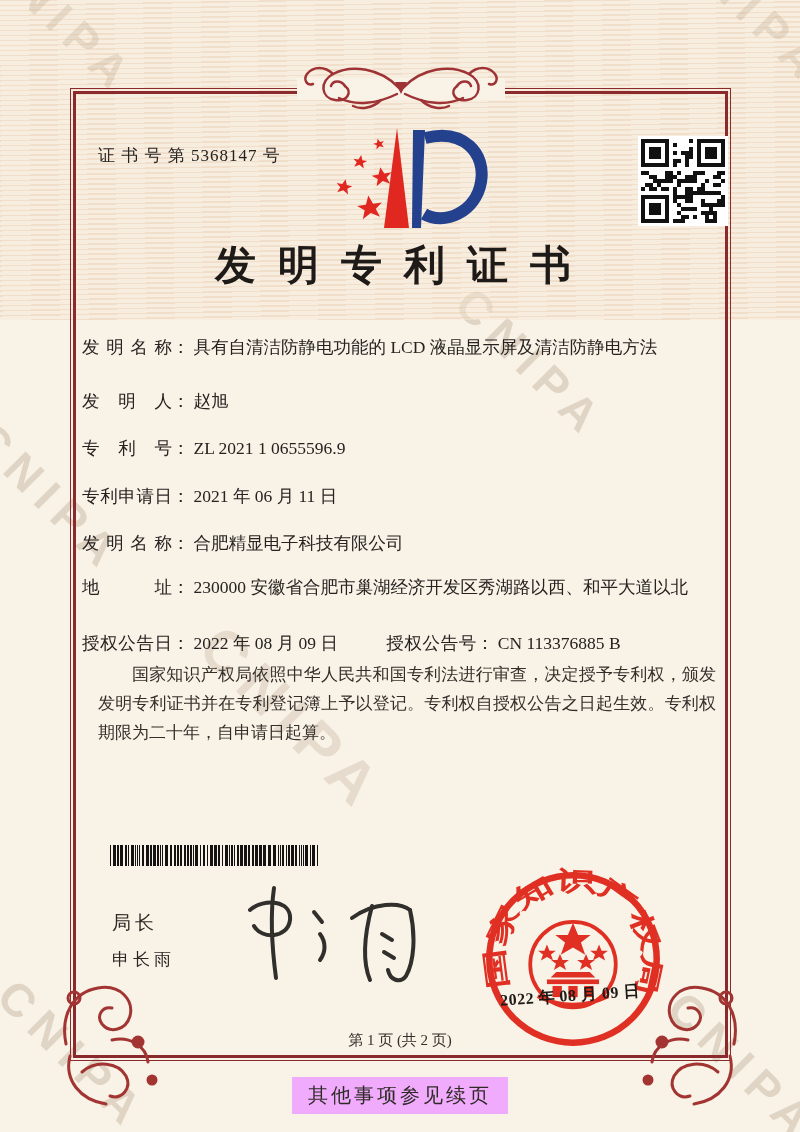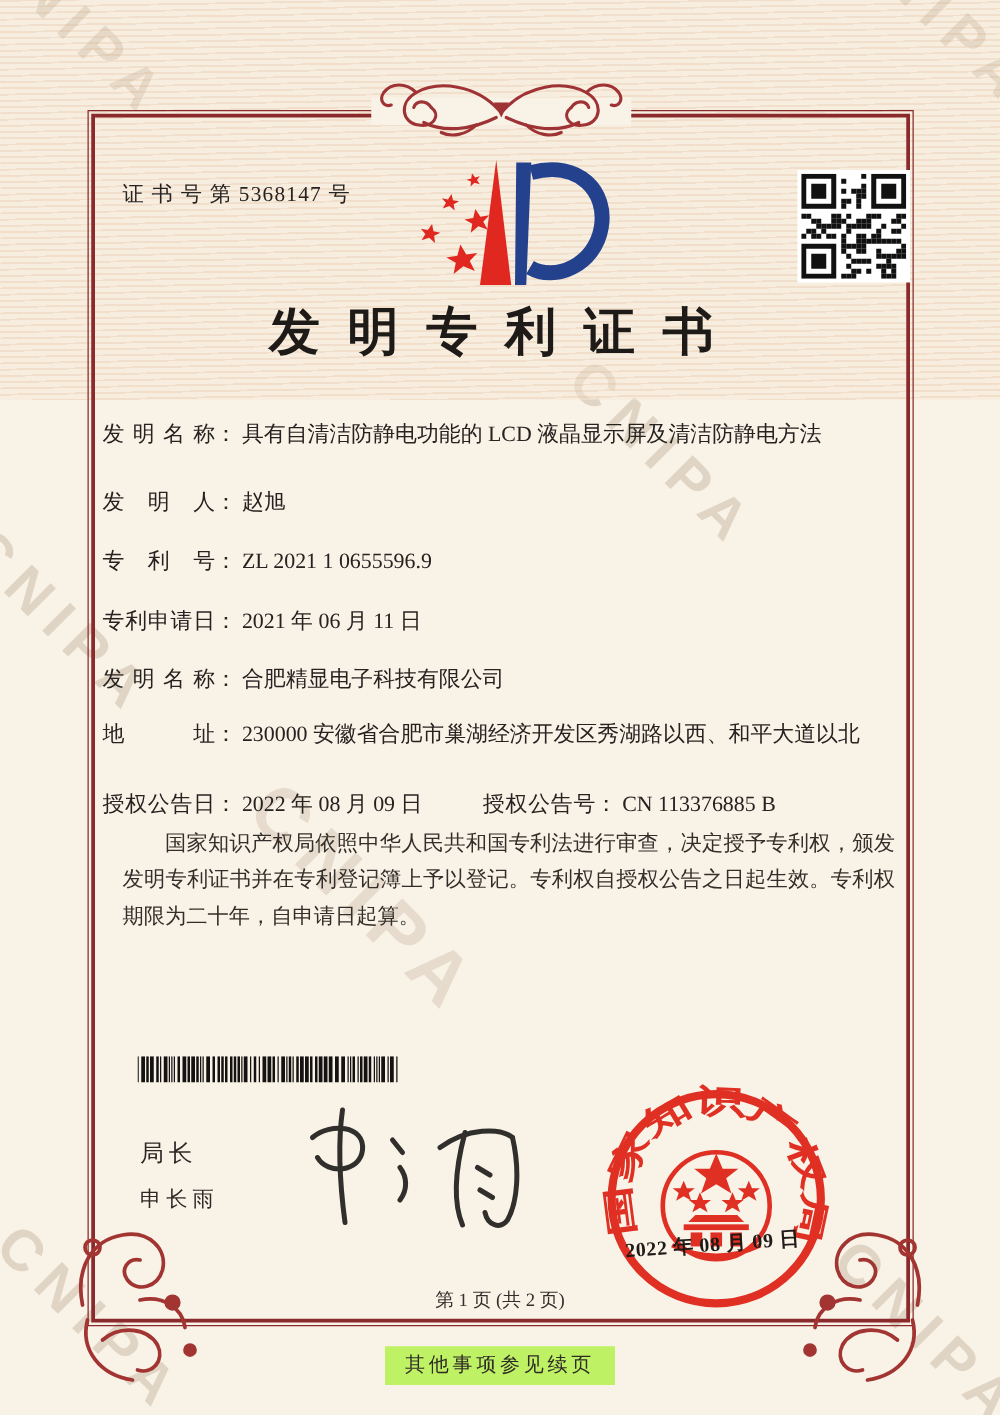--- a/index.html
+++ b/index.html
@@ -32,22 +32,22 @@
   .barcode{left:110px;top:845px;width:212px;height:21px;}
   .officer-title{left:112px;top:910px;font-family:"Liberation Sans","DejaVu Sans",sans-serif;
                  font-size:19px;letter-spacing:4px;font-weight:500;color:#2c2825;}
   .officer-name{left:112px;top:948px;font-family:"Liberation Sans","DejaVu Sans",sans-serif;
                 font-size:17px;letter-spacing:4px;font-weight:500;color:#2c2825;}
   .signature{left:212px;top:876px;width:240px;height:108px;z-index:4;}
   .seal{left:480px;top:866px;width:186px;height:186px;z-index:4;opacity:.96;}
   .seal-date{left:500px;top:985px;width:164px;font-size:16px;font-weight:bold;color:#1d1a17;
              transform:rotate(-4deg);z-index:5;letter-spacing:.5px;white-space:nowrap;}
   .page-num{left:70px;top:1031px;width:660px;text-align:center;font-size:15px;color:#33302c;}
-  .cont-box{left:50%;top:1077px;transform:translateX(-50%);background:#bef264;
-            padding:5px 16px;font-size:16px;letter-spacing:3px;color:#2e2a26;z-index:4;white-space:nowrap;text-align:right;}
+  .cont-box{left:50%;top:1077px;transform:translateX(-50%);background:#f0abfc;
+            padding:5px 16px;font-size:20px;letter-spacing:3px;color:#2e2a26;z-index:4;white-space:nowrap;text-align:right;}
   .orn-top{left:281px;top:58px;width:240px;height:56px;z-index:5;}
   .orn-bl{left:52px;top:978px;width:124px;height:132px;z-index:5;}
   .orn-br{left:624px;top:978px;width:124px;height:132px;z-index:5;}
   svg{display:block;}
 </style>
 </head>
 <body>
 
 <div class="page">
 

